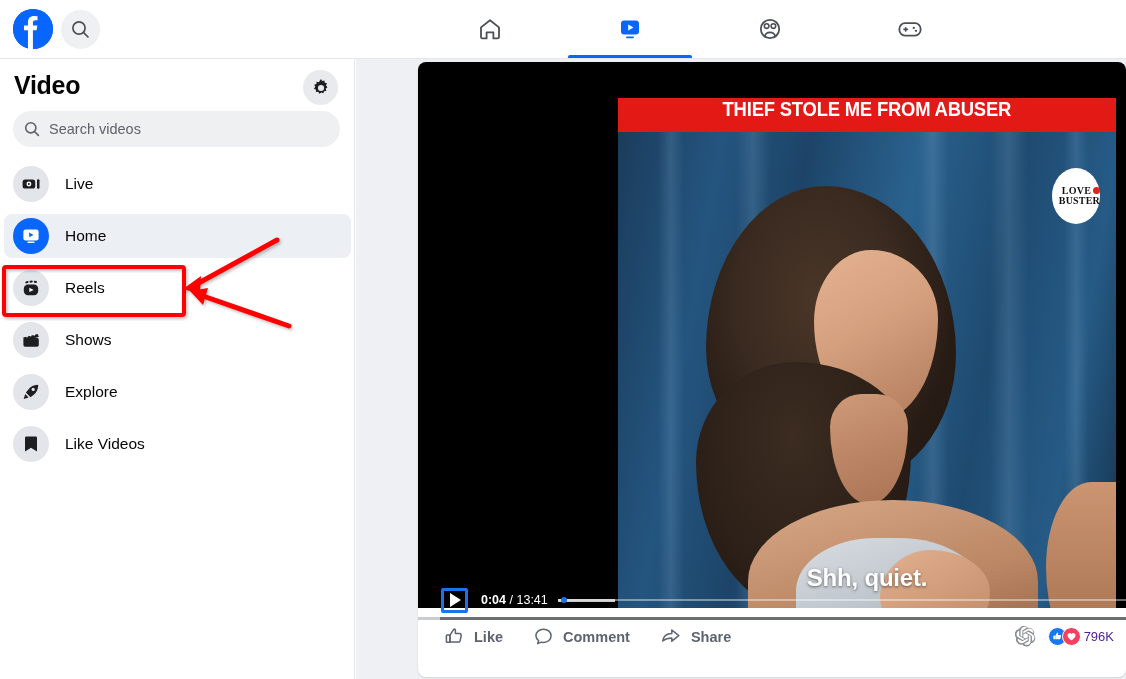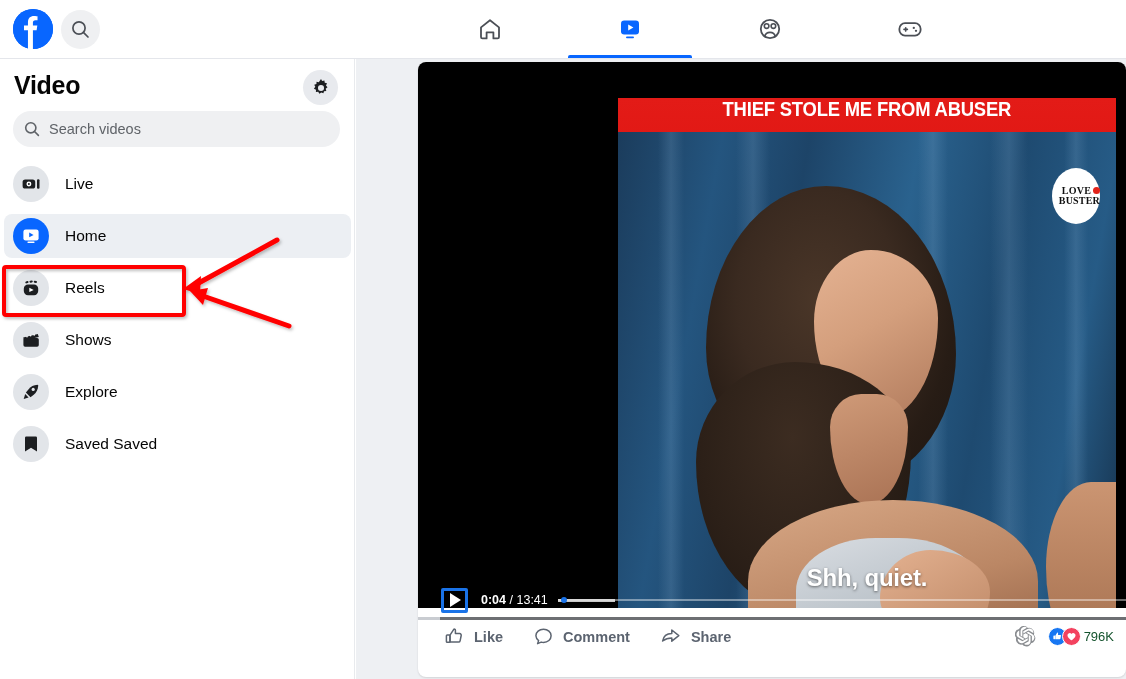--- a/index.html
+++ b/index.html
@@ -308,21 +308,21 @@
     display: flex; align-items: center; gap: 12px;
   }
   .reactions { display: flex; align-items: center; }
   .rbadge {
     width: 19px; height: 19px; border-radius: 50%;
     display: flex; align-items: center; justify-content: center;
     border: 1.5px solid #ffffff;
   }
   .rbadge.like { background: #1877f2; }
   .rbadge.love { background: #f3425f; margin-left: -5px; }
-  .rcount { margin-left: 3px; font-size: 13px; color: #14532d; }
+  .rcount { margin-left: 3px; font-size: 13px; color: #4c1d95; }
   .oai-icon { display: flex; align-items: center; cursor: pointer; }
 </style>
 </head>
 <body>
 
 <div class="app">
 
   <div class="topbar">
     <div class="fb-logo">
       <svg width="40" height="40" viewBox="0 0 40 40" aria-hidden="true">
@@ -457,21 +457,21 @@
         </span>
         <span class="lbl">Explore</span>
       </div>
 
       <div class="navitem">
         <span class="ic">
           <svg width="22" height="22" viewBox="0 0 22 22">
             <path d="M6.2 3.6h9.6a1.2 1.2 0 0 1 1.2 1.2v13.8l-6.0-3.9-6.0 3.9V4.8a1.2 1.2 0 0 1 1.2-1.2z" fill="#1c1e21"></path>
           </svg>
         </span>
-        <span class="lbl">Saved Saved</span>
+        <span class="lbl">Like Videos</span>
       </div>
 
     </div>
   </div>
 
   <div class="content">
     <div class="videocard">
 
       <div class="player">
         <div class="frame">

